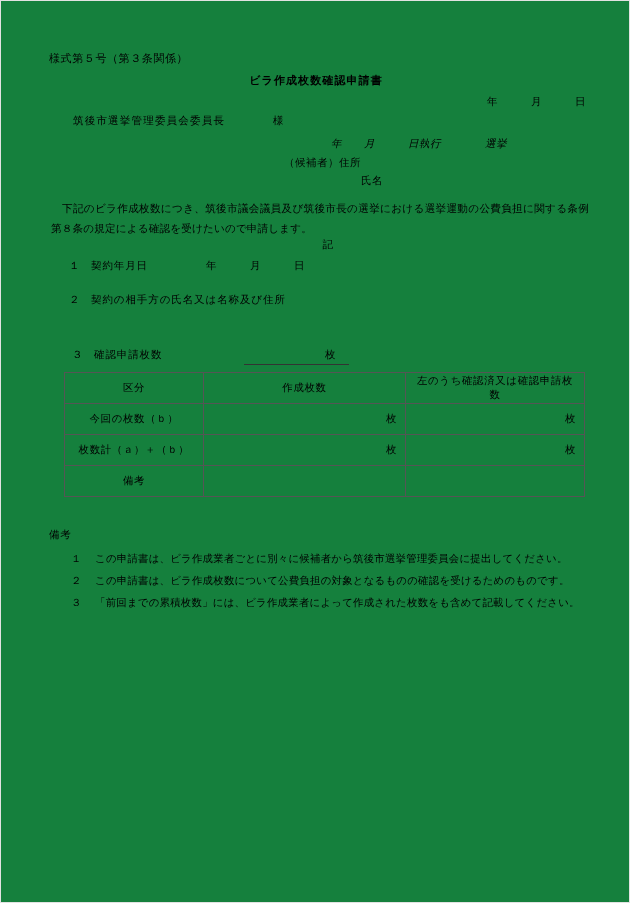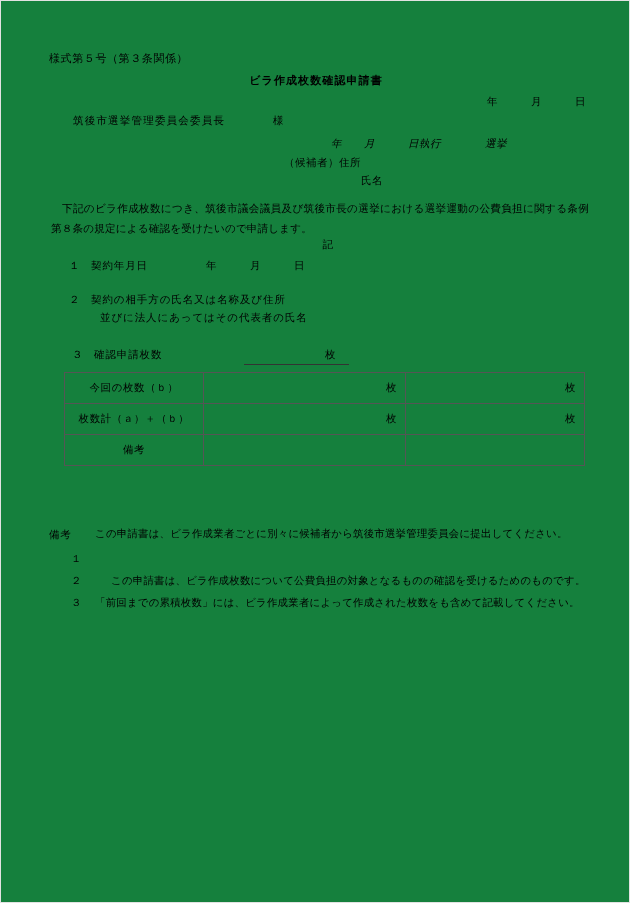--- a/index.html
+++ b/index.html
@@ -170,23 +170,23 @@
     font-size: 10.5px;
     letter-spacing: 0.8px;
   }
   .note {
     position: absolute;
     font-size: 10.4px;
     letter-spacing: 0.25px;
     white-space: pre;
   }
   .n1n { left: 70px; top: 551px; }
-  .n1t { left: 94px; top: 526px; text-align: center; }
+  .n1t { left: 94px; top: 551px; text-align: center; }
   .n2n { left: 70px; top: 573px; }
-  .n2t { left: 94px; top: 573px; margin-left: 16px; }
+  .n2t { left: 94px; top: 573px; }
   .n3n { left: 70px; top: 595px; }
   .n3t { left: 94px; top: 595px; }
 </style>
 </head>
 <body>
 
 <div class="page">
   <div class="sheet">
 
     <div class="t form-no">様式第５号（第３条関係）</div>
@@ -206,35 +206,39 @@
     <div class="body-para">下記のビラ作成枚数につき、筑後市議会議員及び筑後市長の選挙における選挙運動の公費負担に関する条例第８条の規定による確認を受けたいので申請します。</div>
 
     <div class="t ki-mark">記</div>
 
     <div class="item-row item1-num">１</div>
     <div class="item-row item1-label">契約年月日</div>
     <div class="item-row item1-date">年　　　月　　　日</div>
 
     <div class="item-row item2-num">２</div>
     <div class="item-row item2-label">契約の相手方の氏名又は名称及び住所</div>
-    <div class="item-row item2-label2">並びに法人にあってはその代表者の氏名</div>
 
     <div class="item-row item3-num">３</div>
     <div class="item-row item3-label">確認申請枚数</div>
     <div class="count-blank"></div>
     <div class="count-unit">枚</div>
 
     <table class="grid">
       <colgroup>
         <col class="c1">
           <col class="c2">
           <col class="c3">
       </colgroup>
       <tbody>
         <tr>
+          <td class="hcell">区分</td>
+          <td class="hcell">作成枚数</td>
+          <td class="hcell">左のうち確認済又は確認申請枚数</td>
+        </tr>
+        <tr>
           <td class="rowhdr">今回の枚数（ｂ）</td>
           <td class="unit">枚</td>
           <td class="unit">枚</td>
         </tr>
         <tr>
           <td class="rowhdr">枚数計（ａ）＋（ｂ）</td>
           <td class="unit">枚</td>
           <td class="unit">枚</td>
         </tr>
         <tr>

